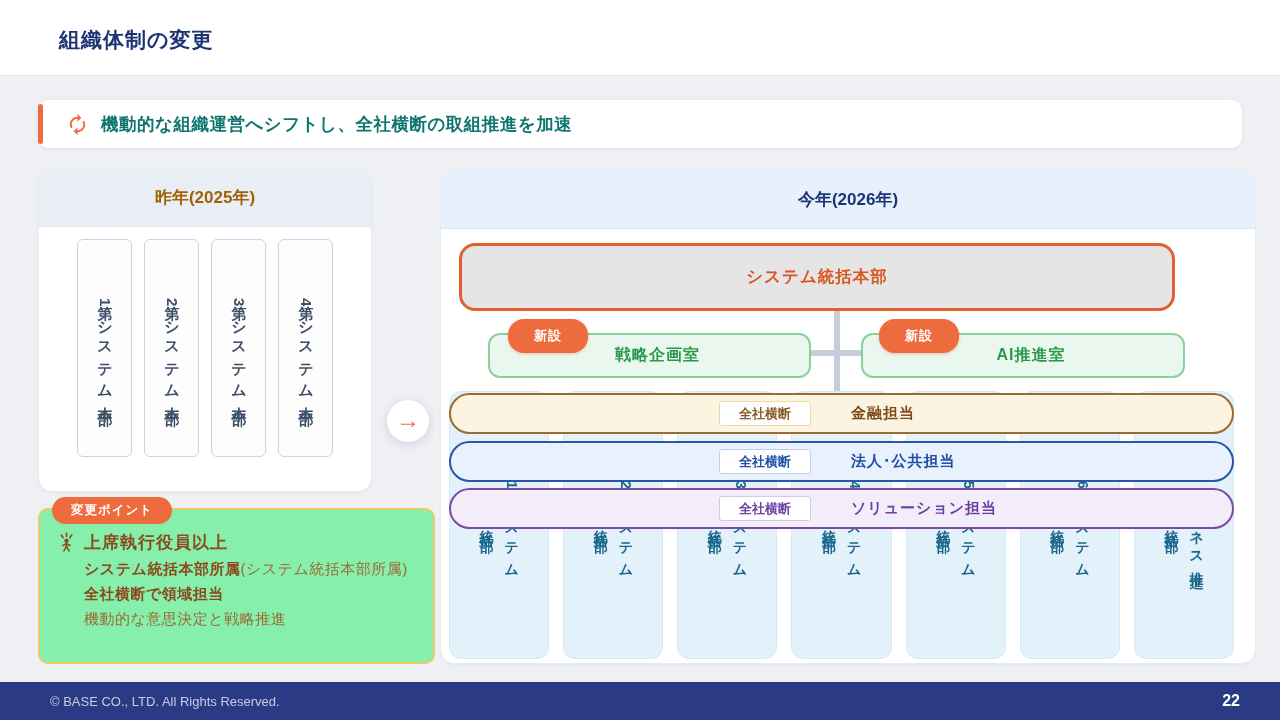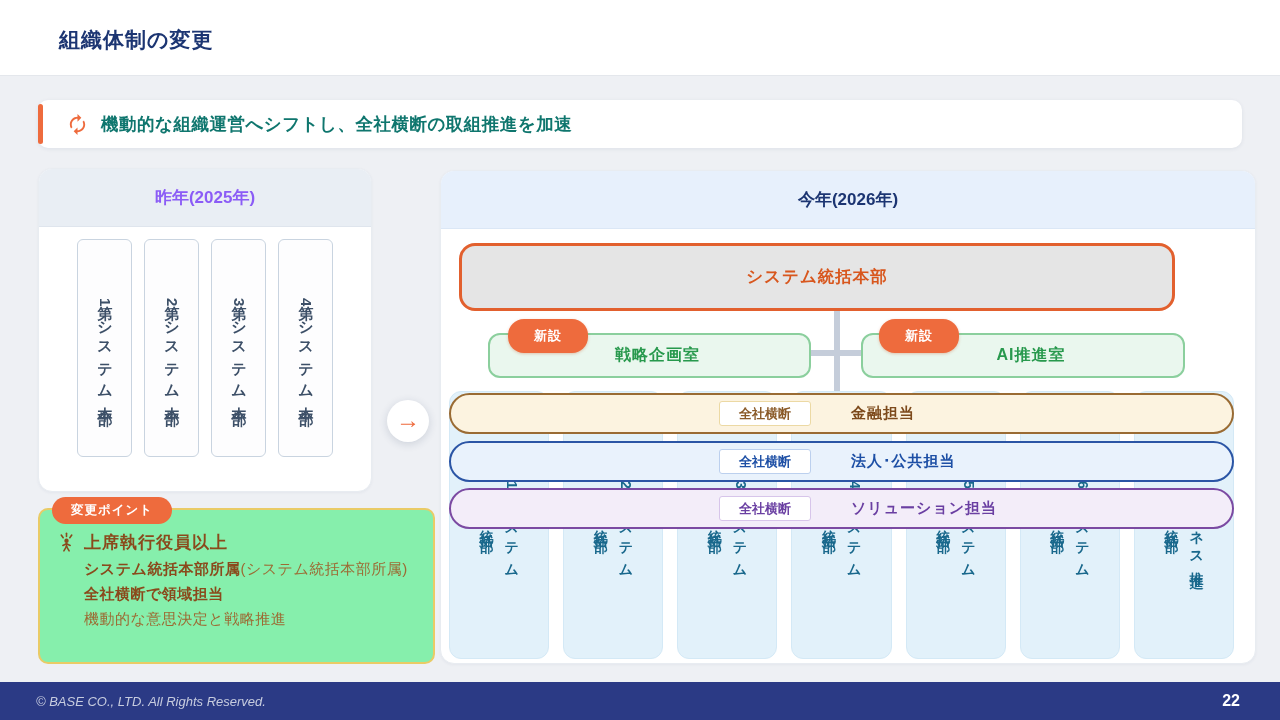--- a/index.html
+++ b/index.html
@@ -16,21 +16,21 @@
   .callout { position:absolute; left:38px; top:100px; width:1204px; height:48px; background:#ffffff; border-radius:10px; box-shadow:0 1px 4px rgba(30,50,90,.08); display:flex; align-items:center; }
   .callout-bar { position:absolute; left:0; top:4px; bottom:4px; width:5px; background:#ee6b3d; border-radius:3px; }
   .callout-icon { margin-left:28px; width:23px; height:23px; flex:0 0 auto; }
   .callout-text { margin-left:12px; font-size:17.5px; font-weight:bold; color:#0f766e; letter-spacing:.5px; }
 
   
   .panel { position:absolute; background:#ffffff; border:1px solid #e8ecf1; border-radius:14px; box-shadow:0 1px 3px rgba(30,50,90,.05); }
   .panel-last { left:38px; top:168px; width:334px; height:324px; }
   .panel-this { left:440px; top:170px; width:816px; height:494px; }
   .panel-head { position:absolute; left:0; top:0; right:0; height:58px; border-radius:13px 13px 0 0; display:flex; align-items:center; justify-content:center; font-size:17px; font-weight:bold; }
-  .head-last { background:#e9eef4; color:#8b5cf6; border-bottom:1px solid #dfe5ed; }
+  .head-last { background:#e9eef4; color:#a16207; border-bottom:1px solid #dfe5ed; }
   .head-this { background:#e7f0fc; color:#1c3572; border-bottom:1px solid #dbe7f6; }
 
   
   .depts { position:absolute; left:0; top:70px; width:100%; display:flex; justify-content:center; gap:12px; }
   .dept { width:55px; height:218px; background:#fdfdfe; border:1px solid #c9d4e0; border-radius:6px; display:flex; align-items:center; justify-content:center; }
   .dept span { writing-mode:vertical-rl; text-orientation:mixed; font-size:15px; font-weight:bold; color:#3d5068; letter-spacing:4px; }
 
   
   .arrow-circle { position:absolute; left:387px; top:400px; width:42px; height:42px; border-radius:50%; background:#ffffff; box-shadow:0 2px 8px rgba(30,50,90,.16); display:flex; align-items:center; justify-content:center; }
   .arrow-glyph { color:#ee6b3d; font-size:24px; font-weight:bold; line-height:1; margin-top:-2px; }
@@ -70,21 +70,21 @@
   .points-body { position:absolute; left:16px; top:21px; right:8px; }
   .pline { display:flex; align-items:center; margin-bottom:6px; }
   .picon { width:21px; height:21px; margin-right:7px; flex:0 0 auto; }
   .pline-head { font-size:17px; font-weight:bold; color:#8a4a1c; letter-spacing:1px; }
   .pindent { margin-left:28px; }
   .pbold { font-size:15px; font-weight:bold; color:#8a4a1c; letter-spacing:.5px; }
   .pnormal { font-size:15px; color:#9c6b34; letter-spacing:.5px; }
 
   
   .footer { position:absolute; left:0; top:682px; width:1280px; height:38px; background:#2b3a85; display:flex; align-items:center; }
-  .copyright { margin-left:36px; font-size:13px; color:#c7ccdf;font-style:italic; }
+  .copyright { margin-left:50px; font-size:13px; color:#c7ccdf; }
   .pagenum { position:absolute; right:40px; font-size:16px; font-weight:bold; color:#ffffff; }
 </style>
 </head>
 <body>
 
 <div class="slide">
 
   <div class="topbar">
     <div class="slide-title">組織体制の変更</div>
   </div>

